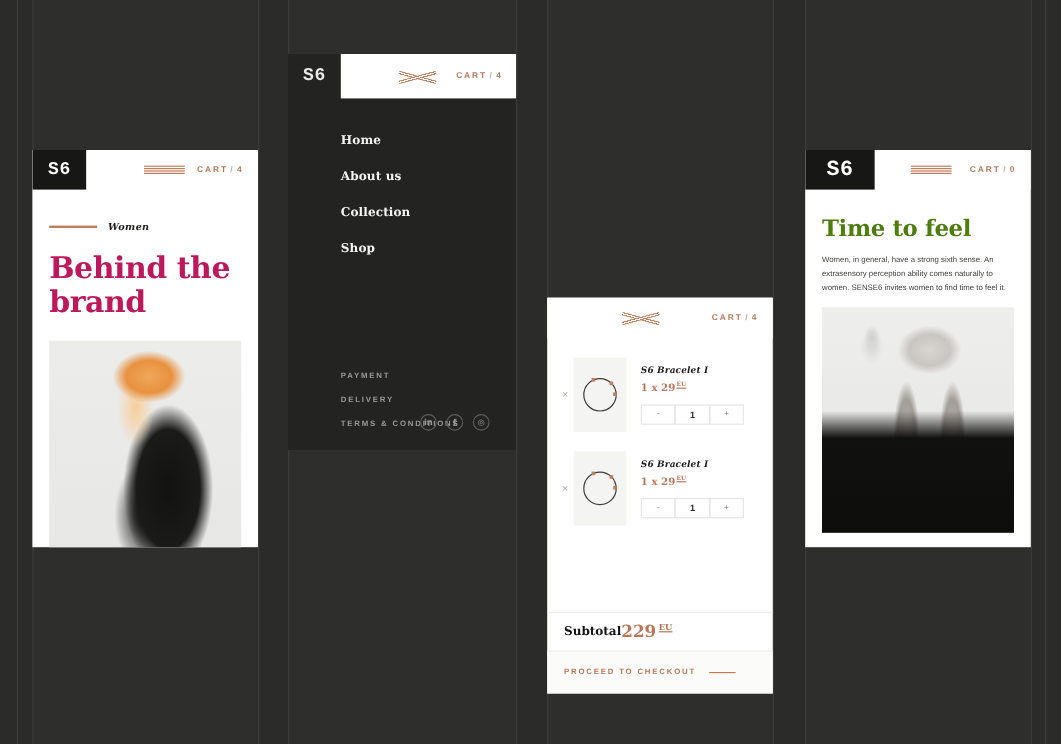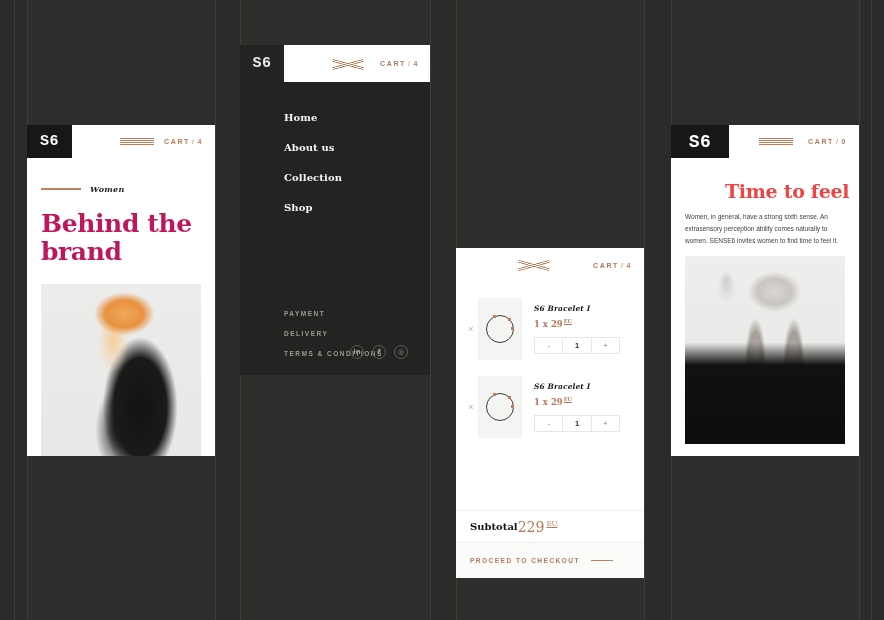--- a/index.html
+++ b/index.html
@@ -148,42 +148,42 @@
     position:absolute; left:0; right:0; bottom:36px; height:32px;
     border-top:1px solid #eeeeec;
     display:flex; align-items:center; justify-content:flex-start;
     padding:0 14px;
   }
   .subtotal-label {
     font-family:"DejaVu Serif", serif; font-weight:700;
     font-size:10px; color:#141413;
   }
   .subtotal-value {
-    font-family:"DejaVu Serif", serif; font-weight:400;
+    font-family:"DejaVu Serif", serif; font-weight:700;
     font-size:14px; color:#b9775a;
   }
   .subtotal-value sup { font-size:7px; text-decoration:underline; margin-left:2px; }
   .checkout-bar {
     position:absolute; left:0; right:0; bottom:0; height:36px;
     background:#fbfbfa; border-top:1px solid #eeeeec;
     display:flex; align-items:center; gap:11px; padding:0 14px;
     cursor:pointer;
   }
   .checkout-bar .lbl {
     font-size:6.5px; letter-spacing:1.5px; color:#b9775a; font-weight:700;
   }
   .checkout-bar .arrow { width:22px; height:1.5px; background:#c07d5c; }
 
   
   #panel-home { left:671px; top:125px; width:188px; height:331px; }
   #panel-home .topbar { height:33px; }
   #panel-home .logo-box { width:58px; font-size:18px; }
   .home-title {
     font-family:"DejaVu Serif", serif; font-weight:700;
-    font-size:19px; color:#ef4444; padding:22px 0 0 14px; letter-spacing:-.3px;margin-left:40px;
+    font-size:19px; color:#4d7c0f; padding:22px 0 0 14px; letter-spacing:-.3px;
   }
   .home-copy {
     font-size:6.5px; line-height:1.85; color:#3e3e3b;
     padding:9px 16px 0 14px;
   }
   .photo-home {
     position:absolute; left:14px; right:14px; top:131px; bottom:12px;
     background:
       radial-gradient(ellipse 14px 22px at 26% 17%, #d8d8d6 0%, rgba(216,216,214,0) 72%),
       radial-gradient(ellipse 9px 16px at 26% 14%, #c6c6c3 0%, rgba(198,198,195,0) 70%),

